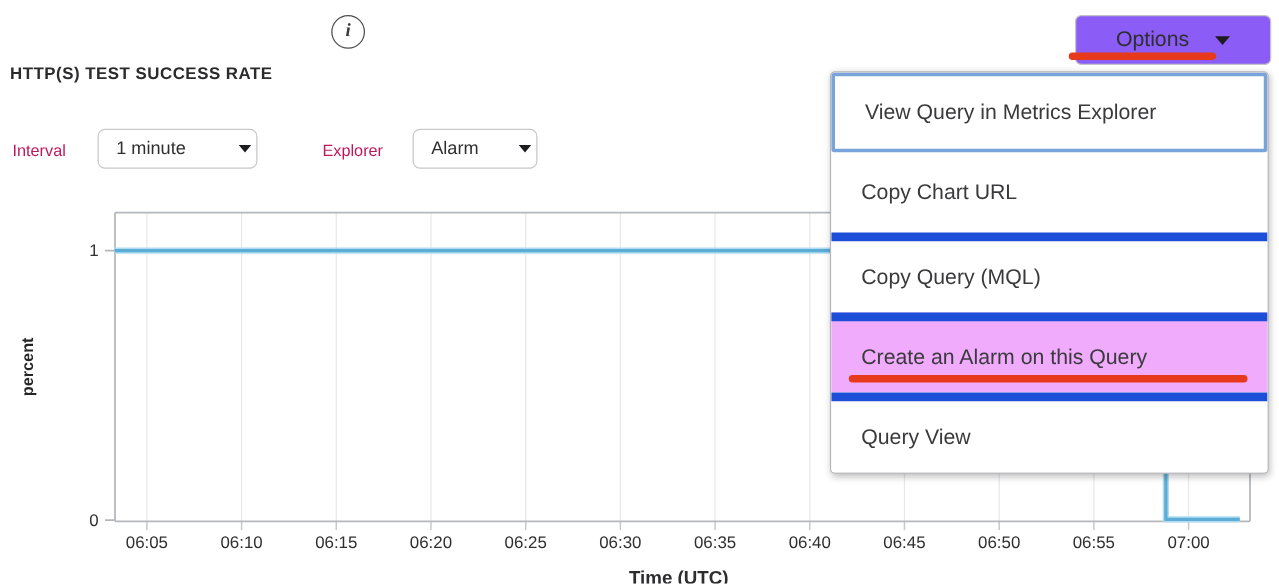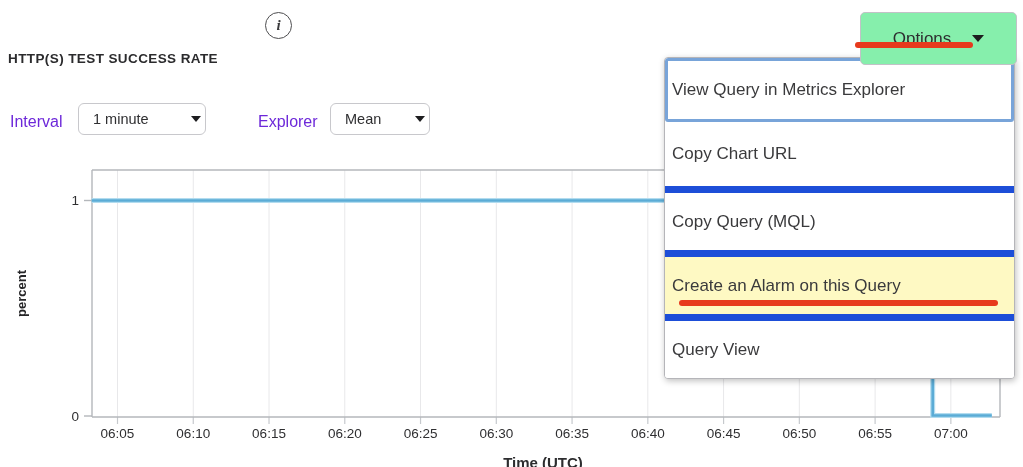--- a/index.html
+++ b/index.html
@@ -15,41 +15,41 @@
     font-size:13.5px; font-weight:bold; letter-spacing:.4px; color:#2b2b2d;margin-top:36px;
   }
   .info-icon {
     position:absolute; left:265px; top:12px; width:27px; height:27px;
     border:1.6px solid #4e4e50; border-radius:50%;
     display:flex; align-items:center; justify-content:center;
     font-family:"Liberation Serif", serif; font-style:italic; font-weight:bold;
     font-size:15px; color:#3a3a3c; background:#fff;
   }
   .options-btn {
-    position:absolute; left:860px; top:12px; width:157px; height:53px;
-    background:#86efac; border:1px solid #c2c2c7; border-radius:5px;
+    position:absolute; left:860px; top:12px; width:157px; height:40px;
+    background:#8b5cf6; border:1px solid #c2c2c7; border-radius:5px;
     display:flex; align-items:center; justify-content:center; gap:21px;
     font-family:"Liberation Sans", sans-serif;
     font-size:17px; color:#2e2e30; cursor:pointer; z-index:30;
   }
   .caret-down {
     width:0; height:0;
     border-left:6px solid transparent; border-right:6px solid transparent;
     border-top:7px solid #1d1d1f;
   }
   .caret-down.small {
     border-left-width:5px; border-right-width:5px; border-top-width:6px;
   }
   .red-underline {
     position:absolute; height:6px; border-radius:3px; z-index:60;
   }
   .options-underline { left:855px; top:42px; width:118px; }
   
   .ctl-label {
-    position:absolute; top:113px; font-size:16px; color:#6d28d9;
+    position:absolute; top:113px; font-size:13px; color:#be185d;
   }
   .lbl-interval { left:10px; }
   .lbl-statistic { left:258px; }
   .select-box {
     position:absolute; top:103px; height:32px;
     border:1px solid #c8c8cc; border-radius:6px; background:#fff;
     display:flex; align-items:center; justify-content:space-between;
     padding:0 4px 0 14px; font-size:14.5px; color:#2f2f31; cursor:pointer; z-index:2;
   }
   .sel-interval { left:78px; width:128px; }
@@ -62,28 +62,28 @@
   }
   
   .menu {
     position:absolute; left:664px; top:57px; width:351px;
     background:#fff; border:1px solid #b5b5b9; border-radius:4px;
     box-shadow:1px 2px 6px rgba(0,0,0,.25);
     z-index:20; overflow:hidden;
   }
   .menu-item {
     position:relative; height:64px; display:flex; align-items:center;
-    padding-left:7px; font-size:17px; color:#3a3a3c; background:#fff; cursor:pointer;
+    padding-left:24px; font-size:17px; color:#3a3a3c; background:#fff; cursor:pointer;
   }
   .menu-item + .menu-item { border-top:7px solid #1d4ed8; }
   .menu-item.focused {
-    border:3px solid #78a4d9; border-radius:3px; padding-left:4px;
+    border:3px solid #78a4d9; border-radius:3px; padding-left:24px;
   }
   .menu-item.focused + .menu-item { border-top:none; }
-  .menu-item.highlighted { background:#fef9c3; }
+  .menu-item.highlighted { background:#f0abfc; }
   .menu-item .item-underline { left:14px; width:319px; bottom:8px; }
 </style>
 </head>
 <body>
 
 <div class="screen">
 
   <div class="page-title">HTTP(S) TEST SUCCESS RATE</div>
   <div class="info-icon">i</div>
 
@@ -93,21 +93,21 @@
   </button>
   <div class="red-underline options-underline" style="background: rgb(231, 58, 29);"></div>
 
   <div class="ctl-label lbl-interval">Interval</div>
   <div class="select-box sel-interval">
     <span>1 minute</span>
     <span class="caret-down small"></span>
   </div>
   <div class="ctl-label lbl-statistic">Explorer</div>
   <div class="select-box sel-statistic">
-    <span>Mean</span>
+    <span>Alarm</span>
     <span class="caret-down small"></span>
   </div>
 
   <div class="chart-layer">
     <svg id="chart-svg" width="1023" height="467">
         <line x1="117.5" y1="170" x2="117.5" y2="417" stroke="#e8e8ea" stroke-width="1"></line>
         <line x1="117.5" y1="417" x2="117.5" y2="424" stroke="#c6c9cd" stroke-width="1.2"></line>
         <text x="117.5" y="438" text-anchor="middle" font-size="13.5" fill="#2f2f31" font-family="&quot;Liberation Sans&quot;, sans-serif">06:05</text>
         <line x1="193.26" y1="170" x2="193.26" y2="417" stroke="#e8e8ea" stroke-width="1"></line>
         <line x1="193.26" y1="417" x2="193.26" y2="424" stroke="#c6c9cd" stroke-width="1.2"></line>

